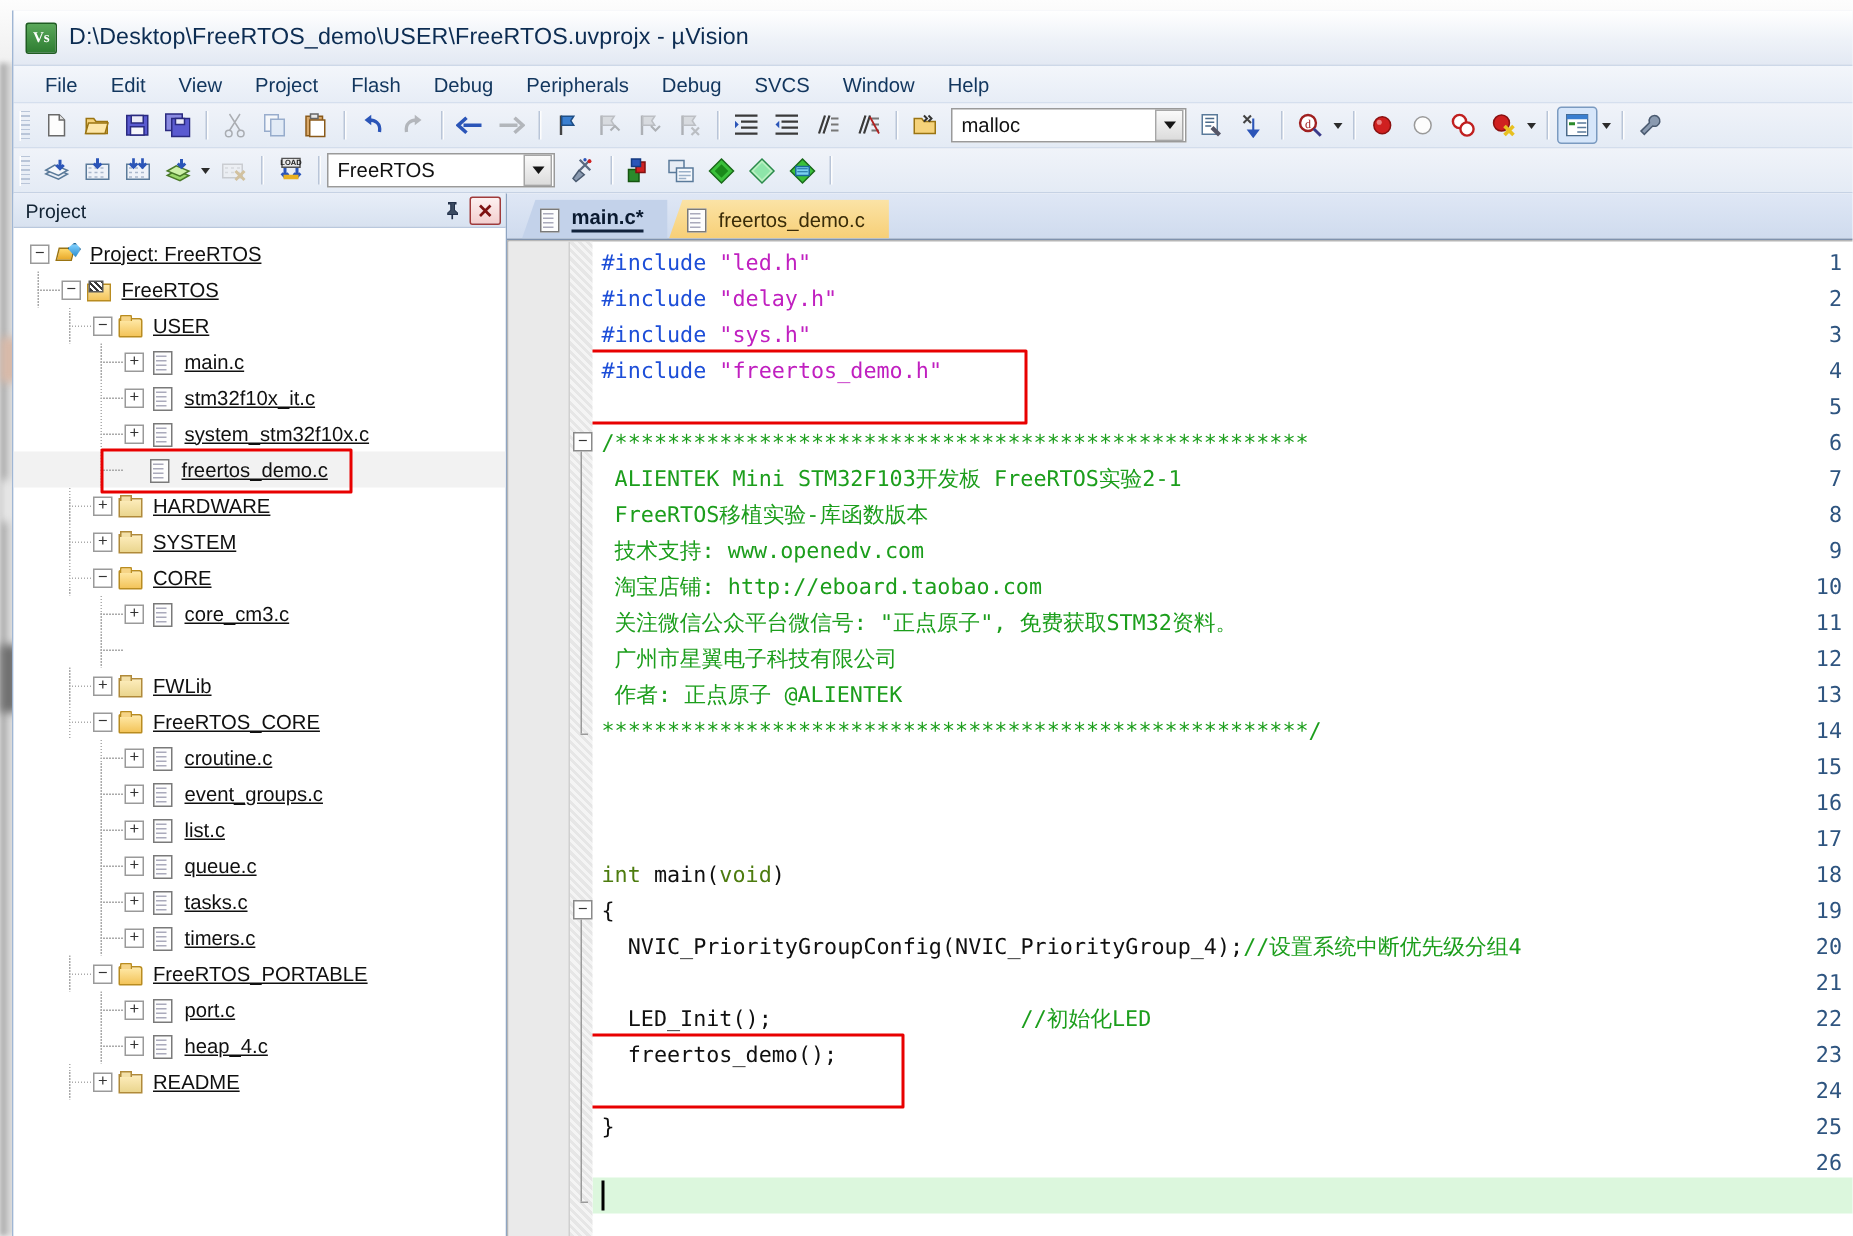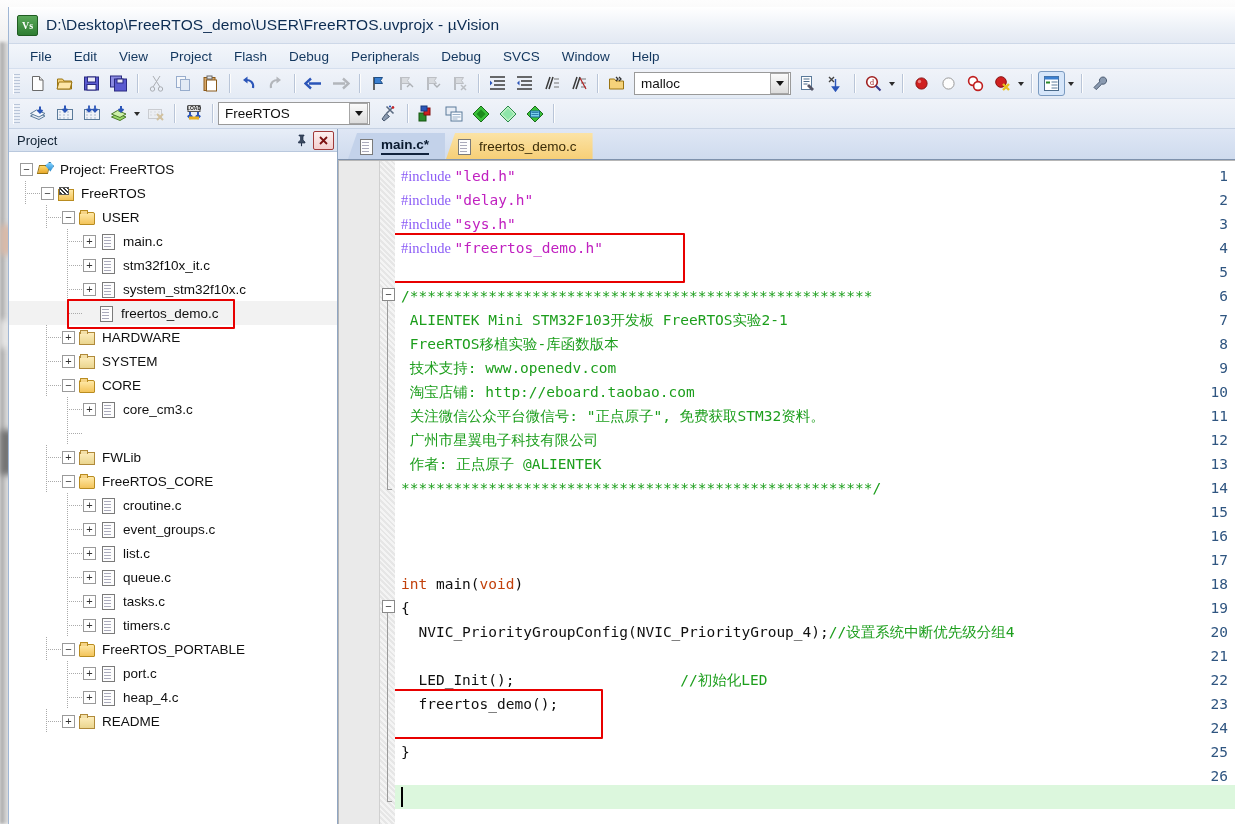--- a/index.html
+++ b/index.html
@@ -75,21 +75,21 @@
     font-size:13px;color:#2a3a50;font-weight:bold;}
   #close-btn{width:19px;height:17px;margin-left:3px;border:1px solid #a03a3a;border-radius:2px;
     background:linear-gradient(#fdf0f0,#f3cfcf);display:flex;align-items:center;justify-content:center;}
   #tree{flex:1;overflow:hidden;padding-top:5px;background:#fff;position:relative;}
 
   .node{height:24px;display:flex;align-items:center;position:relative;white-space:nowrap;}
   .node .tog{width:11px;height:11px;border:1px solid #9a9a9a;background:#fff;flex:none;
     display:flex;align-items:center;justify-content:center;font-size:11px;line-height:9px;
     color:#333;font-family:"Liberation Sans",sans-serif;margin-right:3px;}
   .node .tog.none{border:none;background:none;}
-  .lbl{font-size:13.5px;color:#101010;margin-left:7px;}
+  .lbl{font-size:13.5px;color:#101010;margin-left:7px;text-decoration:underline;}
   .ic{width:17px;height:17px;flex:none;position:relative;}
   
   .ic-file:before{content:"";position:absolute;left:3px;top:1px;width:11px;height:14px;
     background:#fdfdfd;border:1px solid #7a7a7a;}
   .ic-file:after{content:"";position:absolute;left:5px;top:4px;width:7px;height:1px;
     box-shadow:0 0 0 0 #9ab,0 3px 0 #aab,0 6px 0 #aab,0 9px 0 #aab;background:#aab;}
   
   .ic-folder:before{content:"";position:absolute;left:1px;top:3px;width:14px;height:11px;
     background:linear-gradient(#ffe9a8,#f6c council);background:linear-gradient(#ffe9a8,#f3c45a);
     border:1px solid #b98c20;border-radius:1px 2px 1px 1px;}
@@ -131,24 +131,24 @@
   #foldcol{width:15px;flex:none;
     background-image:repeating-linear-gradient(45deg,#e6e6e6 0 2px,#f4f4f4 2px 4px);
     position:relative;}
   #codearea{flex:1;position:relative;overflow:hidden;}
   .ln{position:absolute;right:8px;font-family:"DejaVu Sans Mono",monospace;font-size:14.5px;
     color:#2f5580;line-height:1;text-align:right;}
   .cl{position:absolute;left:6px;white-space:pre;font-family:"DejaVu Sans Mono",monospace;
     font-size:14.5px;line-height:1;}
   .curline{position:absolute;left:0;right:0;height:24px;background:#dcf7dd;}
   .caret{position:absolute;width:1.6px;background:#000;}
-  .k-pre{color:#8b5cf6;font-family:Liberation Serif, serif;}
+  .k-pre{color:#1d4ed8;}
   .k-str{color:#c020c0;}
   .k-cmt{color:#1c9e1c;}
-  .k-key{color:#c2410c;}
+  .k-key{color:#4d7c0f;}
   .k-txt{color:#101010;}
   .fold{position:absolute;width:11px;height:11px;border:1px solid #8a8a8a;background:#fff;
     display:flex;align-items:center;justify-content:center;font-size:11px;line-height:9px;color:#333;
     font-family:"Liberation Sans",sans-serif;}
   .fline{position:absolute;width:1px;background:#9a9a9a;}
   .fend{position:absolute;height:1px;background:#9a9a9a;width:5px;}
 </style>
 </head>
 <body>
 

